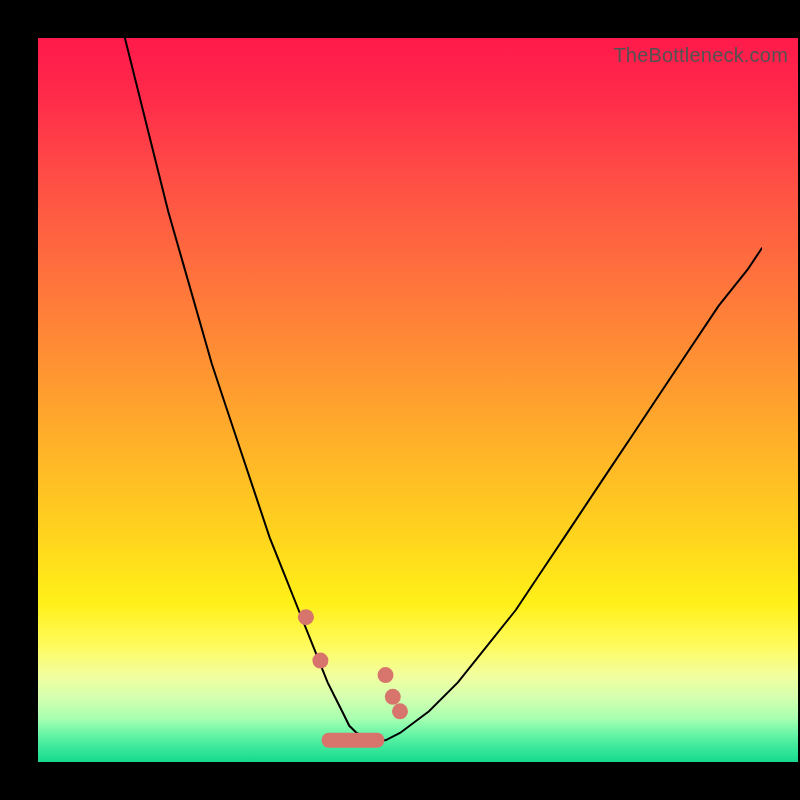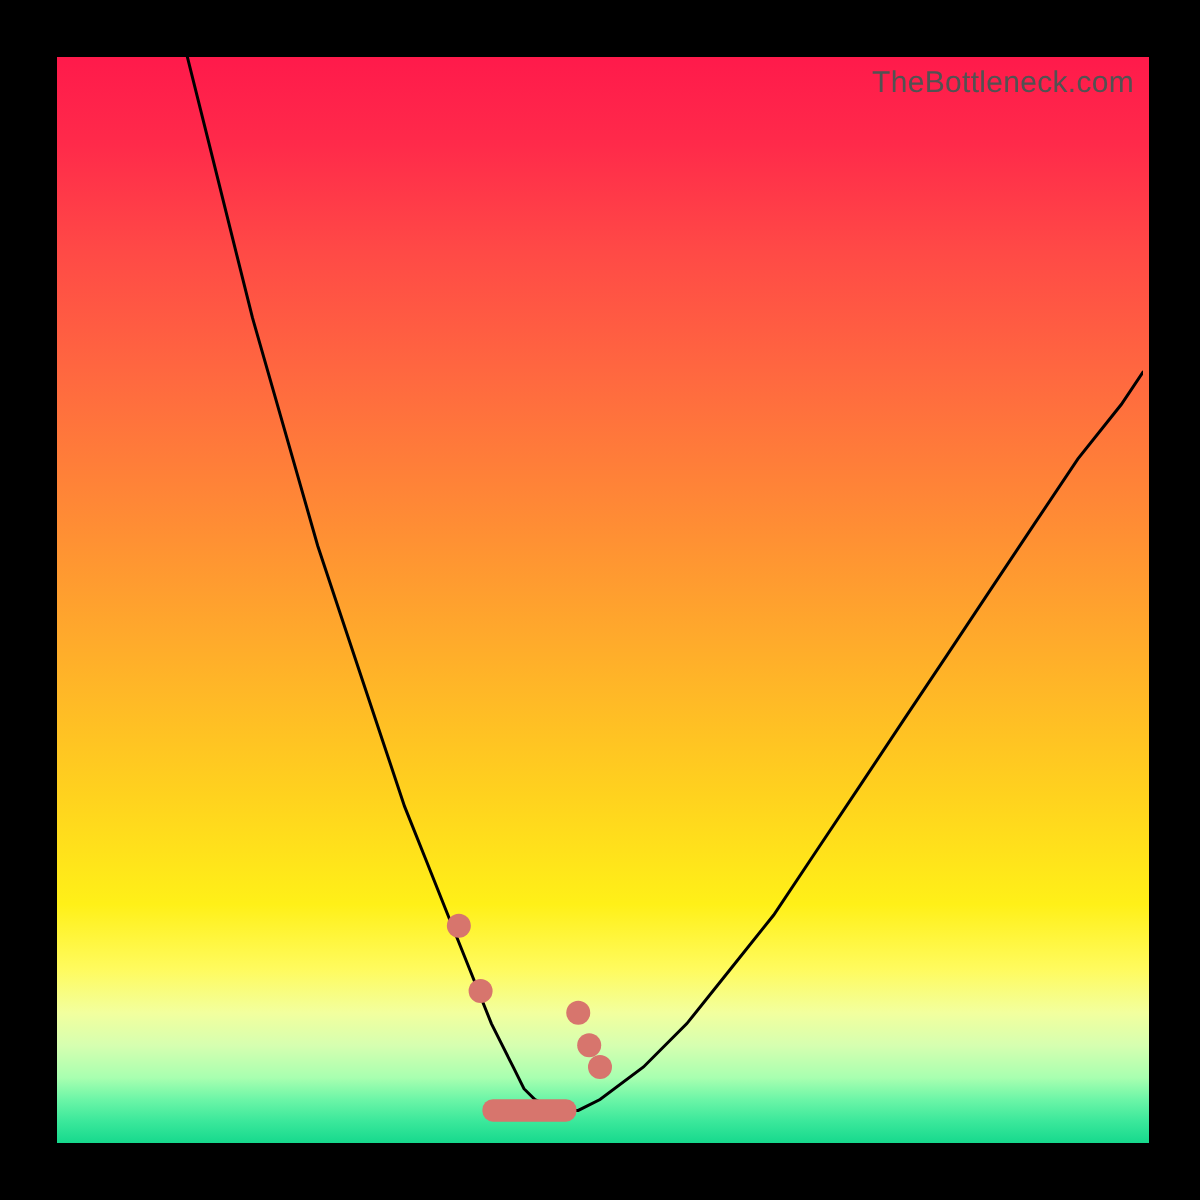--- a/index.html
+++ b/index.html
@@ -36,20 +36,21 @@
       #fff018 78%,
       #fffb5e 84%,
       #f2ff9e 88%,
       #d6ffb0 91%,
       #a8ffb0 94%,
       #6cf5a7 96%,
       #3be89b 98%,
       #16d98d 100%
     );
     overflow: hidden;
+    padding-left: 32px;
   }
   .attribution {
     position: absolute;
     top: 6px;
     right: 10px;
     z-index: 30;
     font-size: 20px;
     font-weight: 500;
     color: #525252;
     letter-spacing: 0.2px;

